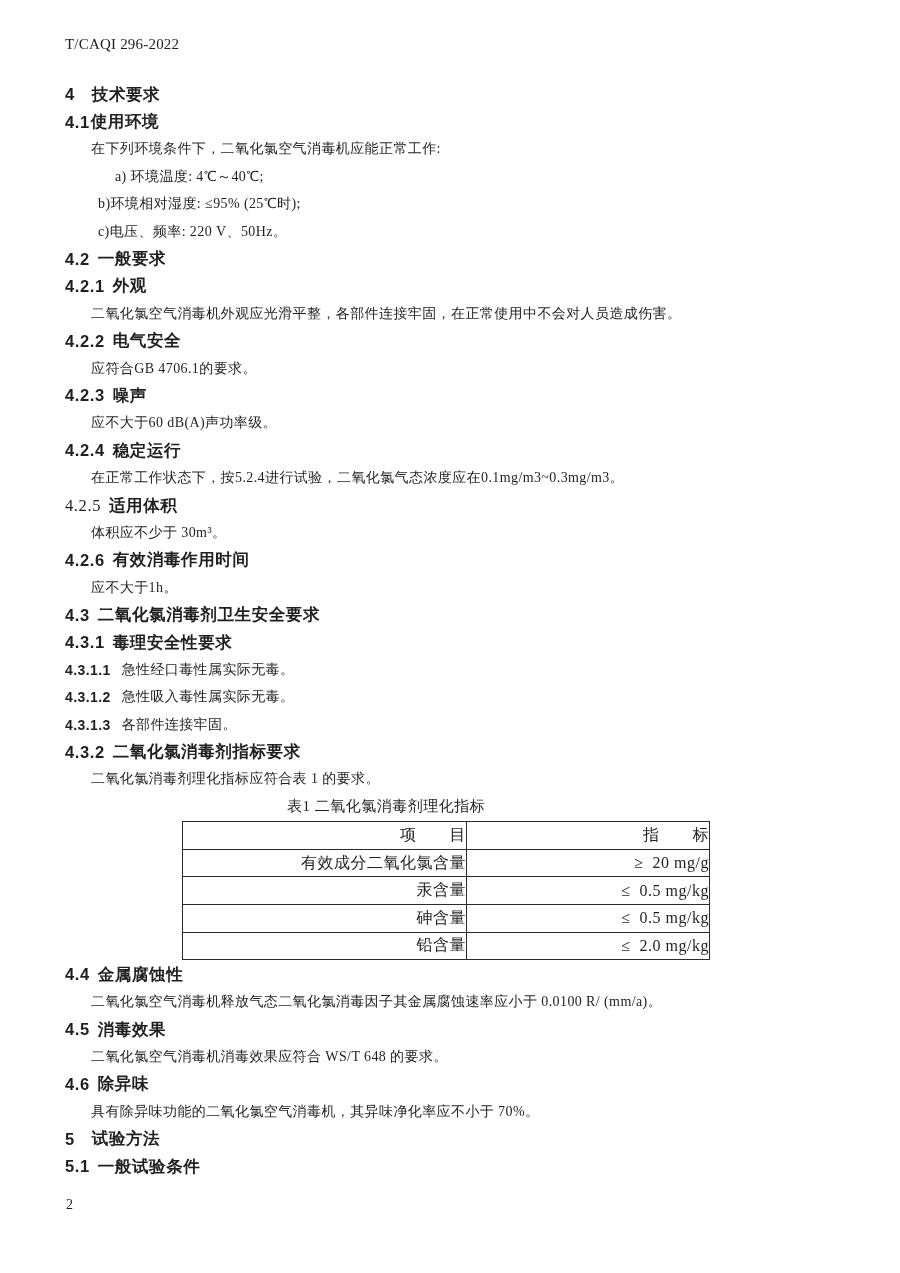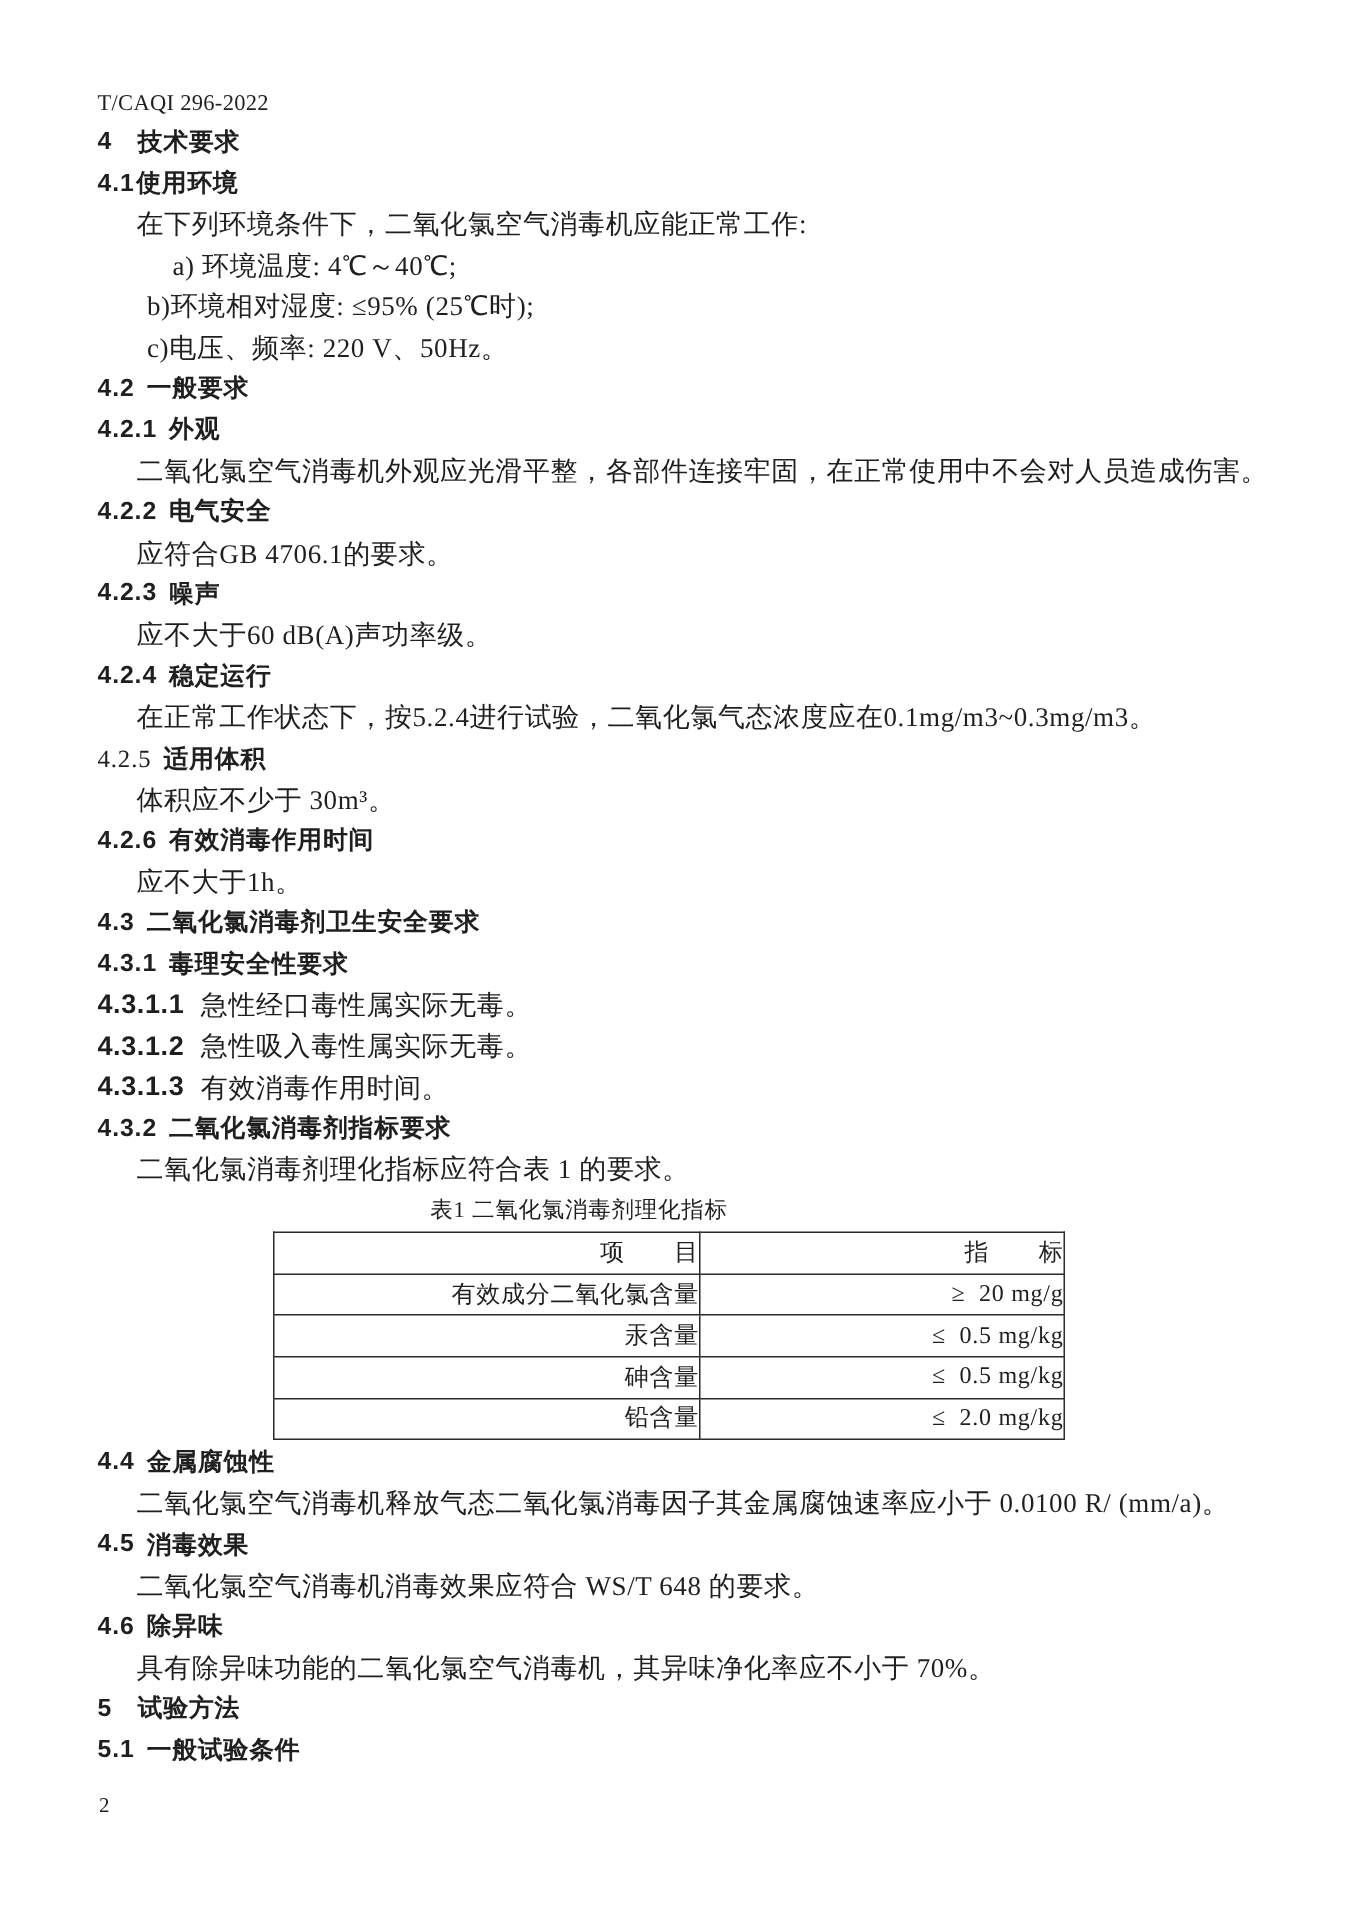--- a/index.html
+++ b/index.html
@@ -1,22 +1,22 @@
 <!DOCTYPE html>
 <html><head>
 <meta charset="utf-8">
 <style>
   html,body{margin:0;padding:0;background:#ffffff;}
   .page{
     position:relative;width:900px;height:1273px;background:#ffffff;
     font-family:"Liberation Serif", serif;color:#1f1f1f;overflow:hidden;
   }
-  .doc-code{position:absolute;left:65px;top:61px;font-size:15px;letter-spacing:0.2px;}
+  .doc-code{position:absolute;left:65px;top:36px;font-size:15px;letter-spacing:0.2px;}
   .content{position:absolute;left:65px;top:81px;width:780px;}
-  .line{height:27.4px;display:flex;align-items:center;white-space:pre;font-size:18px;letter-spacing:0.4px;}
+  .line{height:27.4px;display:flex;align-items:center;white-space:pre;font-size:14px;letter-spacing:0.4px;}
   .h1,.h2,.h3{font-family:"Liberation Sans", sans-serif;font-weight:bold;font-size:16.5px;letter-spacing:0.6px;}
   .num{font-family:"Liberation Sans", sans-serif;}
   .h1 .num{margin-right:17px;}
   .h2 .num{margin-right:8px;}
   .h3 .num{margin-right:8px;}
   .nogap .num{margin-right:1px;}
   .serifnum .num{font-family:"Liberation Serif", serif;font-weight:normal;}
   .clause .num{font-family:"Liberation Sans", sans-serif;font-weight:bold;margin-right:11px;}
   .p{padding-left:26px;}
   .li{padding-left:33px;}
@@ -58,21 +58,21 @@
     <div class="line h3"><span class="num">4.2.4</span><span>稳定运行</span></div>
     <div class="line p">在正常工作状态下，按5.2.4进行试验，二氧化氯气态浓度应在0.1mg/m3~0.3mg/m3。</div>
     <div class="line h3 serifnum"><span class="num">4.2.5</span><span>适用体积</span></div>
     <div class="line p">体积应不少于 30m³。</div>
     <div class="line h3"><span class="num">4.2.6</span><span>有效消毒作用时间</span></div>
     <div class="line p">应不大于1h。</div>
     <div class="line h2"><span class="num">4.3</span><span>二氧化氯消毒剂卫生安全要求</span></div>
     <div class="line h3"><span class="num">4.3.1</span><span>毒理安全性要求</span></div>
     <div class="line clause"><span class="num">4.3.1.1</span><span>急性经口毒性属实际无毒。</span></div>
     <div class="line clause"><span class="num">4.3.1.2</span><span>急性吸入毒性属实际无毒。</span></div>
-    <div class="line clause"><span class="num">4.3.1.3</span><span>有效消毒作用时间。</span></div>
+    <div class="line clause"><span class="num">4.3.1.3</span><span>各部件连接牢固。</span></div>
     <div class="line h3"><span class="num">4.3.2</span><span>二氧化氯消毒剂指标要求</span></div>
     <div class="line p">二氧化氯消毒剂理化指标应符合表 1 的要求。</div>
 
     <div class="caption-line">表1 二氧化氯消毒剂理化指标</div>
 
     <div class="tbl-wrap">
       <table class="spec">
         <tbody>
           <tr>
             <td class="c1">项　　目</td>

